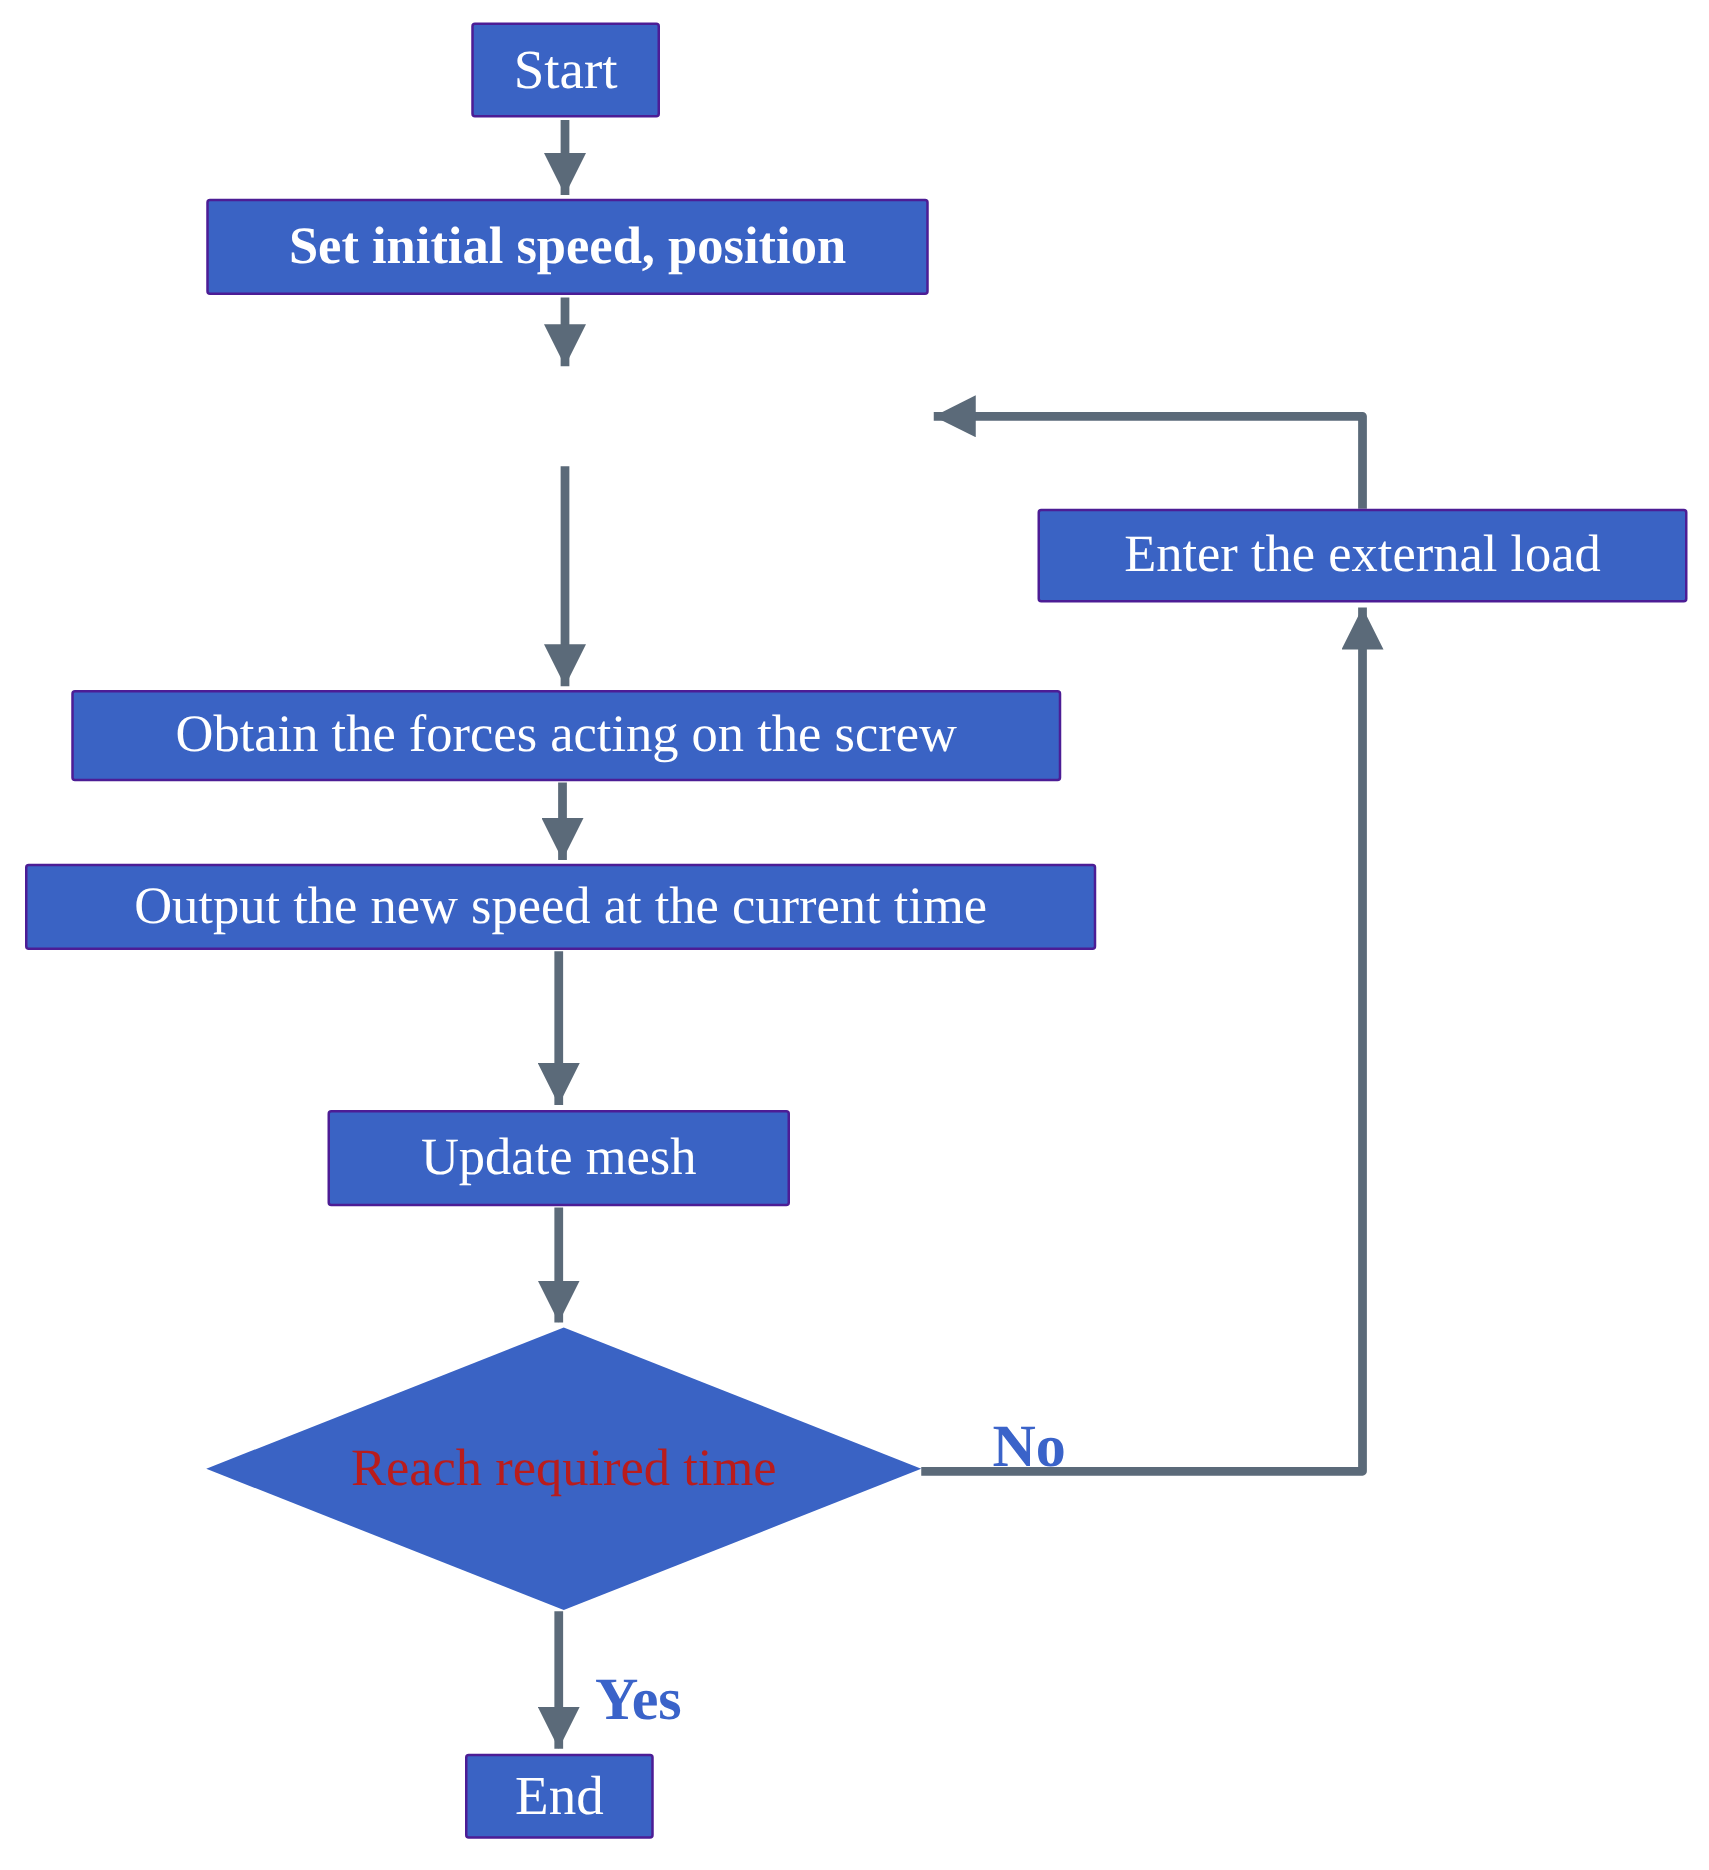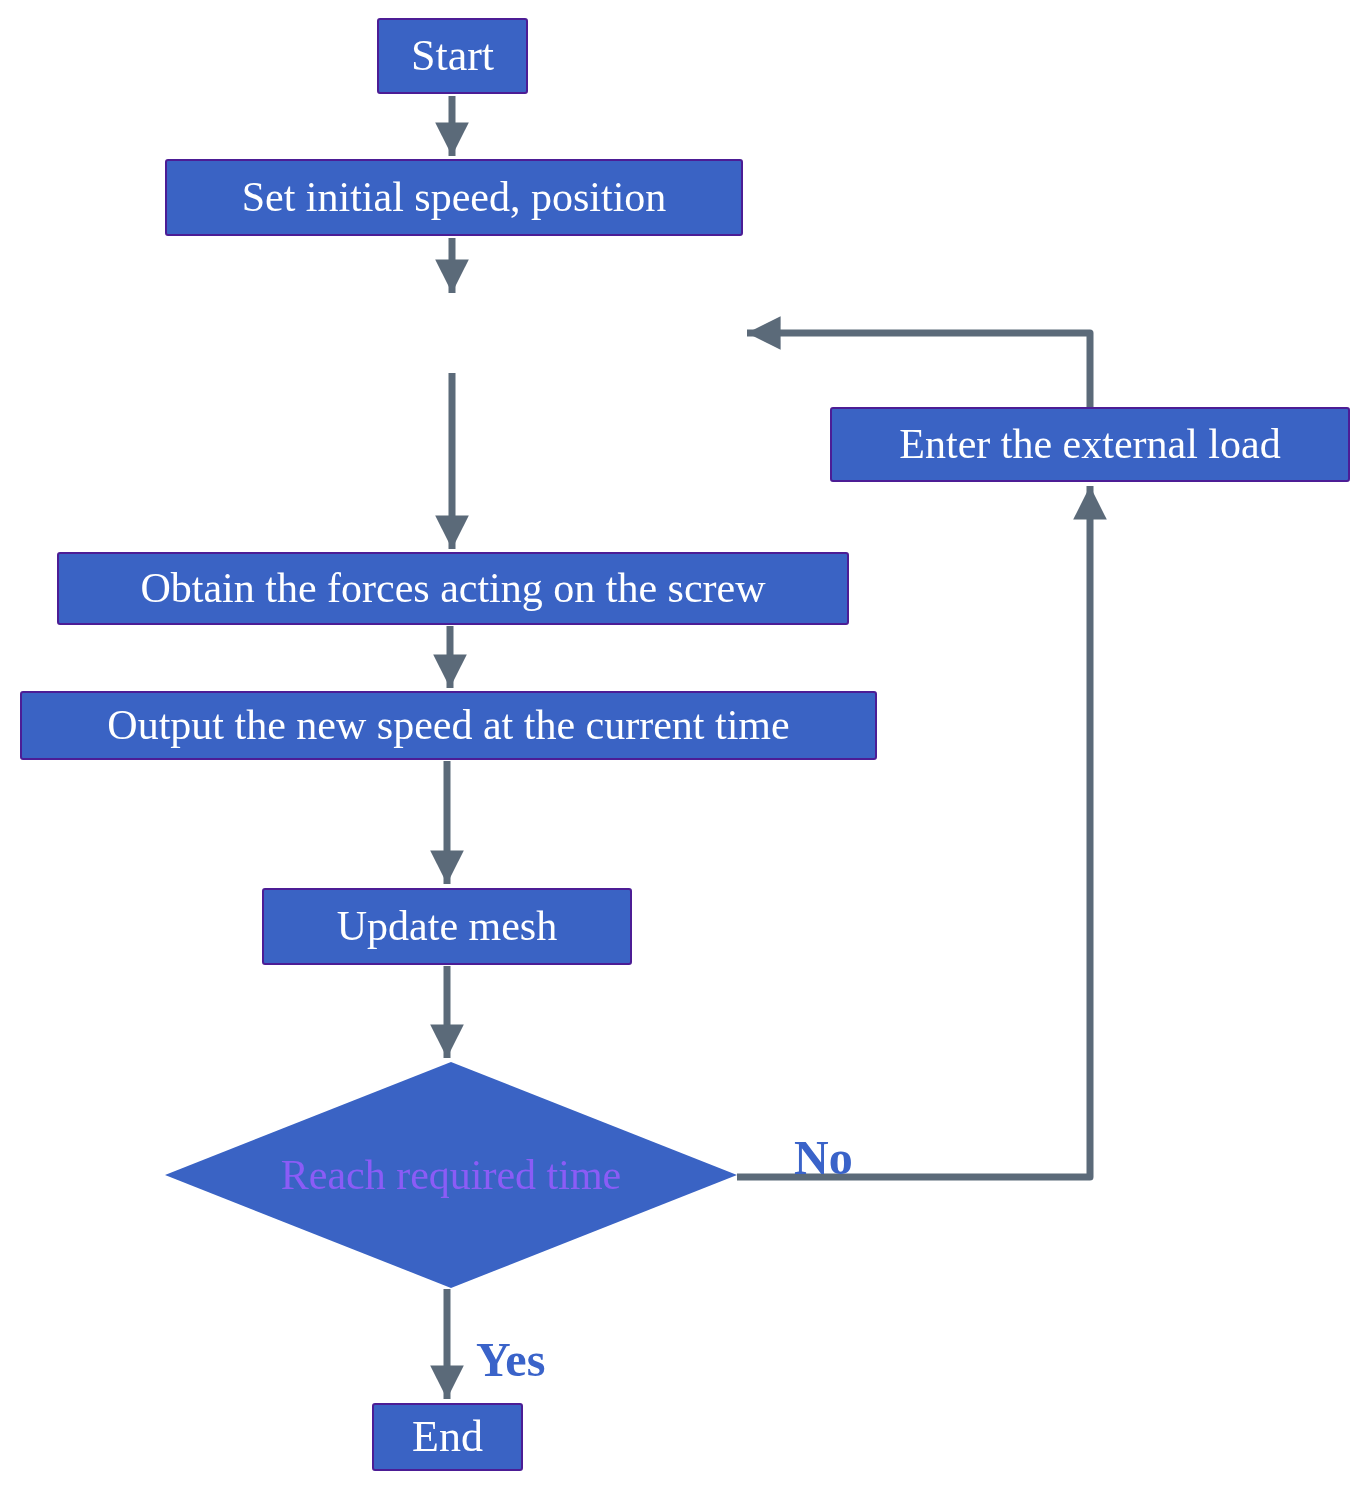--- a/index.html
+++ b/index.html
@@ -47,21 +47,21 @@
   .node.small { font-size: 44px; }
   .diamond-label {
     position: absolute;
     left: 165px;
     top: 1062px;
     width: 572px;
     height: 226px;
     display: flex;
     align-items: center;
     justify-content: center;
-    color: #8b5cf6;
+    color: #b91c1c;
     font-size: 42px;
     white-space: nowrap;
   }
   .edge-label {
     position: absolute;
     color: #3a63c9;
     font-size: 48px;
     font-weight: bold;
     white-space: nowrap;
     margin-top: 22px;
@@ -91,21 +91,21 @@
     <path class="edge" d="M737,1177 L1090,1177 L1090,486" marker-end="url(#ah)"></path>
     <path class="edge" d="M1090,407 L1090,333 L747,333" marker-end="url(#ah)"></path>
 
     <polygon points="451,1062 737,1175 451,1288 165,1175" fill="#3a63c4"></polygon>
   </svg>
 
   <div class="node small" style="left:377px; top:18px; width:151px; height:76px;">
     <span>Start</span>
   </div>
 
-  <div class="node" style="left:165px; top:159px; width:578px; height:77px;">
+  <div class="node" style="left:165px; top:159px; width:578px; height:77px;font-weight:bold;">
     <span>Set initial speed, position</span>
   </div>
 
 
   <div class="node" style="left:830px; top:407px; width:520px; height:75px;">
     <span>Enter the external load</span>
   </div>
 
   <div class="node" style="left:57px; top:552px; width:792px; height:73px;">
     <span>Obtain the forces acting on the screw</span>

